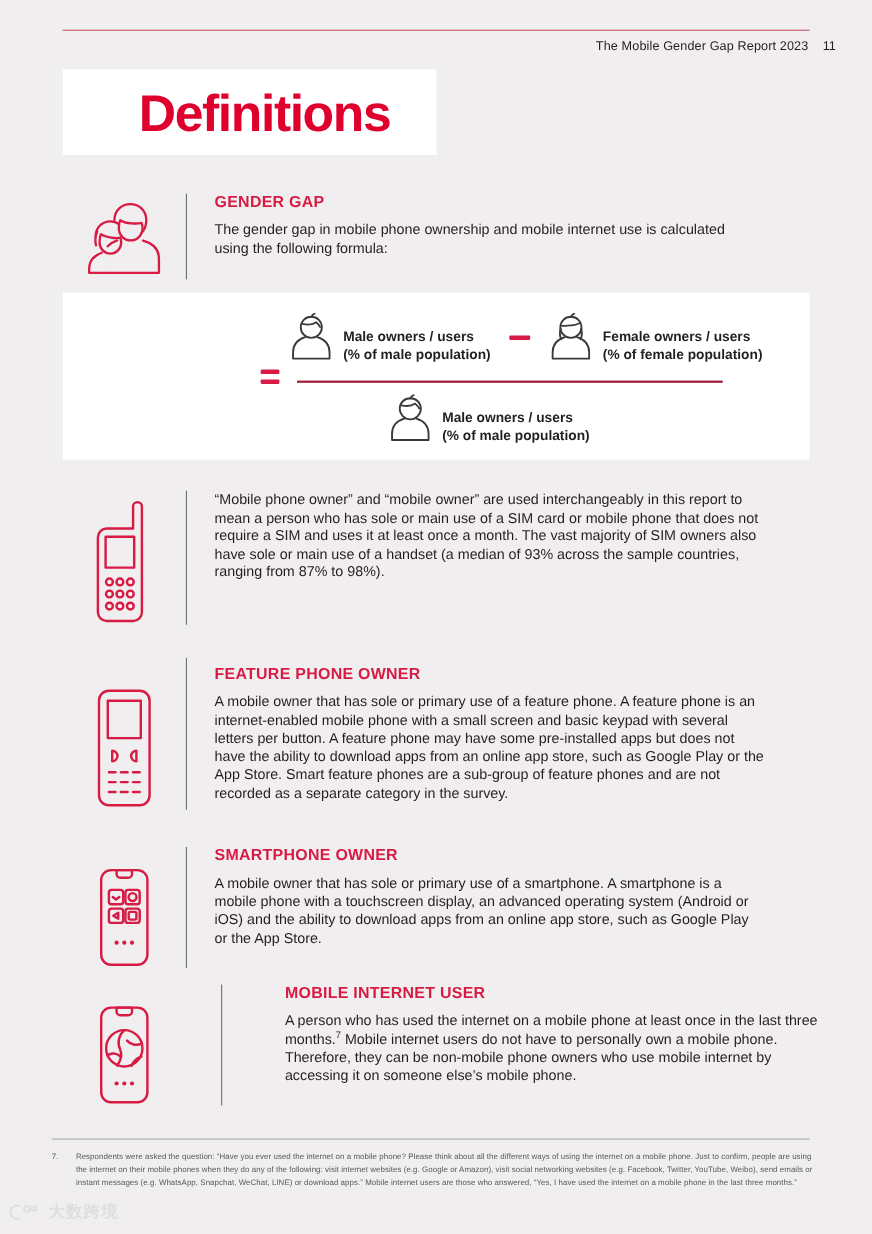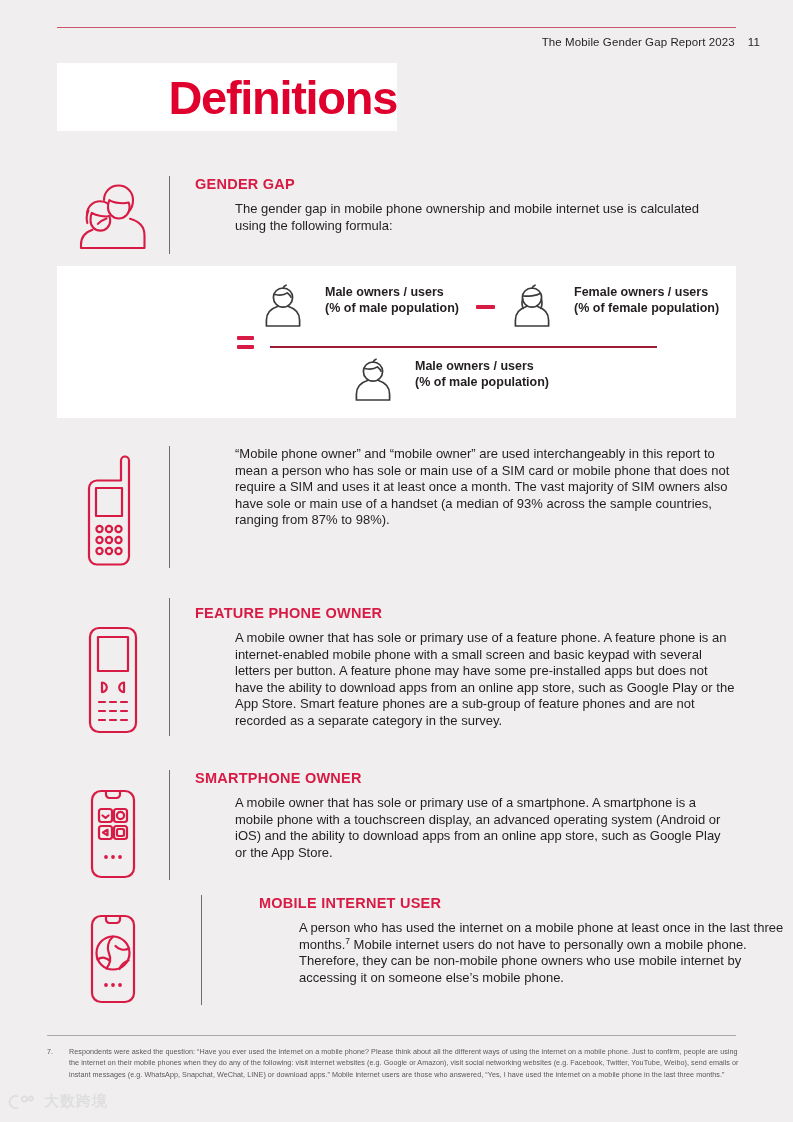--- a/index.html
+++ b/index.html
@@ -40,25 +40,25 @@
     display: inline-block;
     margin-left: 13px;
   }
 
   
   .title-box {
     position: absolute;
     left: 57px;
     top: 63px;
     width: 340px;
-    height: 68px;
+    height: 78px;
     background: #ffffff;
     display: flex;
     align-items: center;
-    justify-content: flex-end;
+    justify-content: center;
   }
   .title-text {
     margin-left: 27px;
     font-size: 47px;
     font-weight: bold;
     color: #e0002d;
     letter-spacing: -1.3px;
     line-height: 1;
   }
 
@@ -89,21 +89,20 @@
     font-size: 14.5px;
     font-weight: bold;
     color: #d81b45;
     letter-spacing: .25px;
     margin: 0 0 9px 0;
   }
   .def-text {
     font-size: 13px;
     line-height: 16.5px;
     color: #231f20;
-    margin-left: 40px;
   }
   .def-text sup {
     font-size: 8.5px;
     vertical-align: super;
     line-height: 0;
   }
 
   
   .formula-panel {
     position: absolute;
@@ -146,22 +145,21 @@
   }
   .denom {
     position: absolute;
     left: 296px;
     top: 92px;
     display: flex;
     align-items: center;
   }
   .term {
     display: flex;
-    align-items: flex-start;
-    gap: 13px;
+    align-items: flex-end;
   }
   .term-text {
     margin-left: 9px;
     font-size: 12.5px;
     font-weight: bold;
     color: #231f20;
     line-height: 16px;
     white-space: nowrap;
   }
   .minus-sign {

